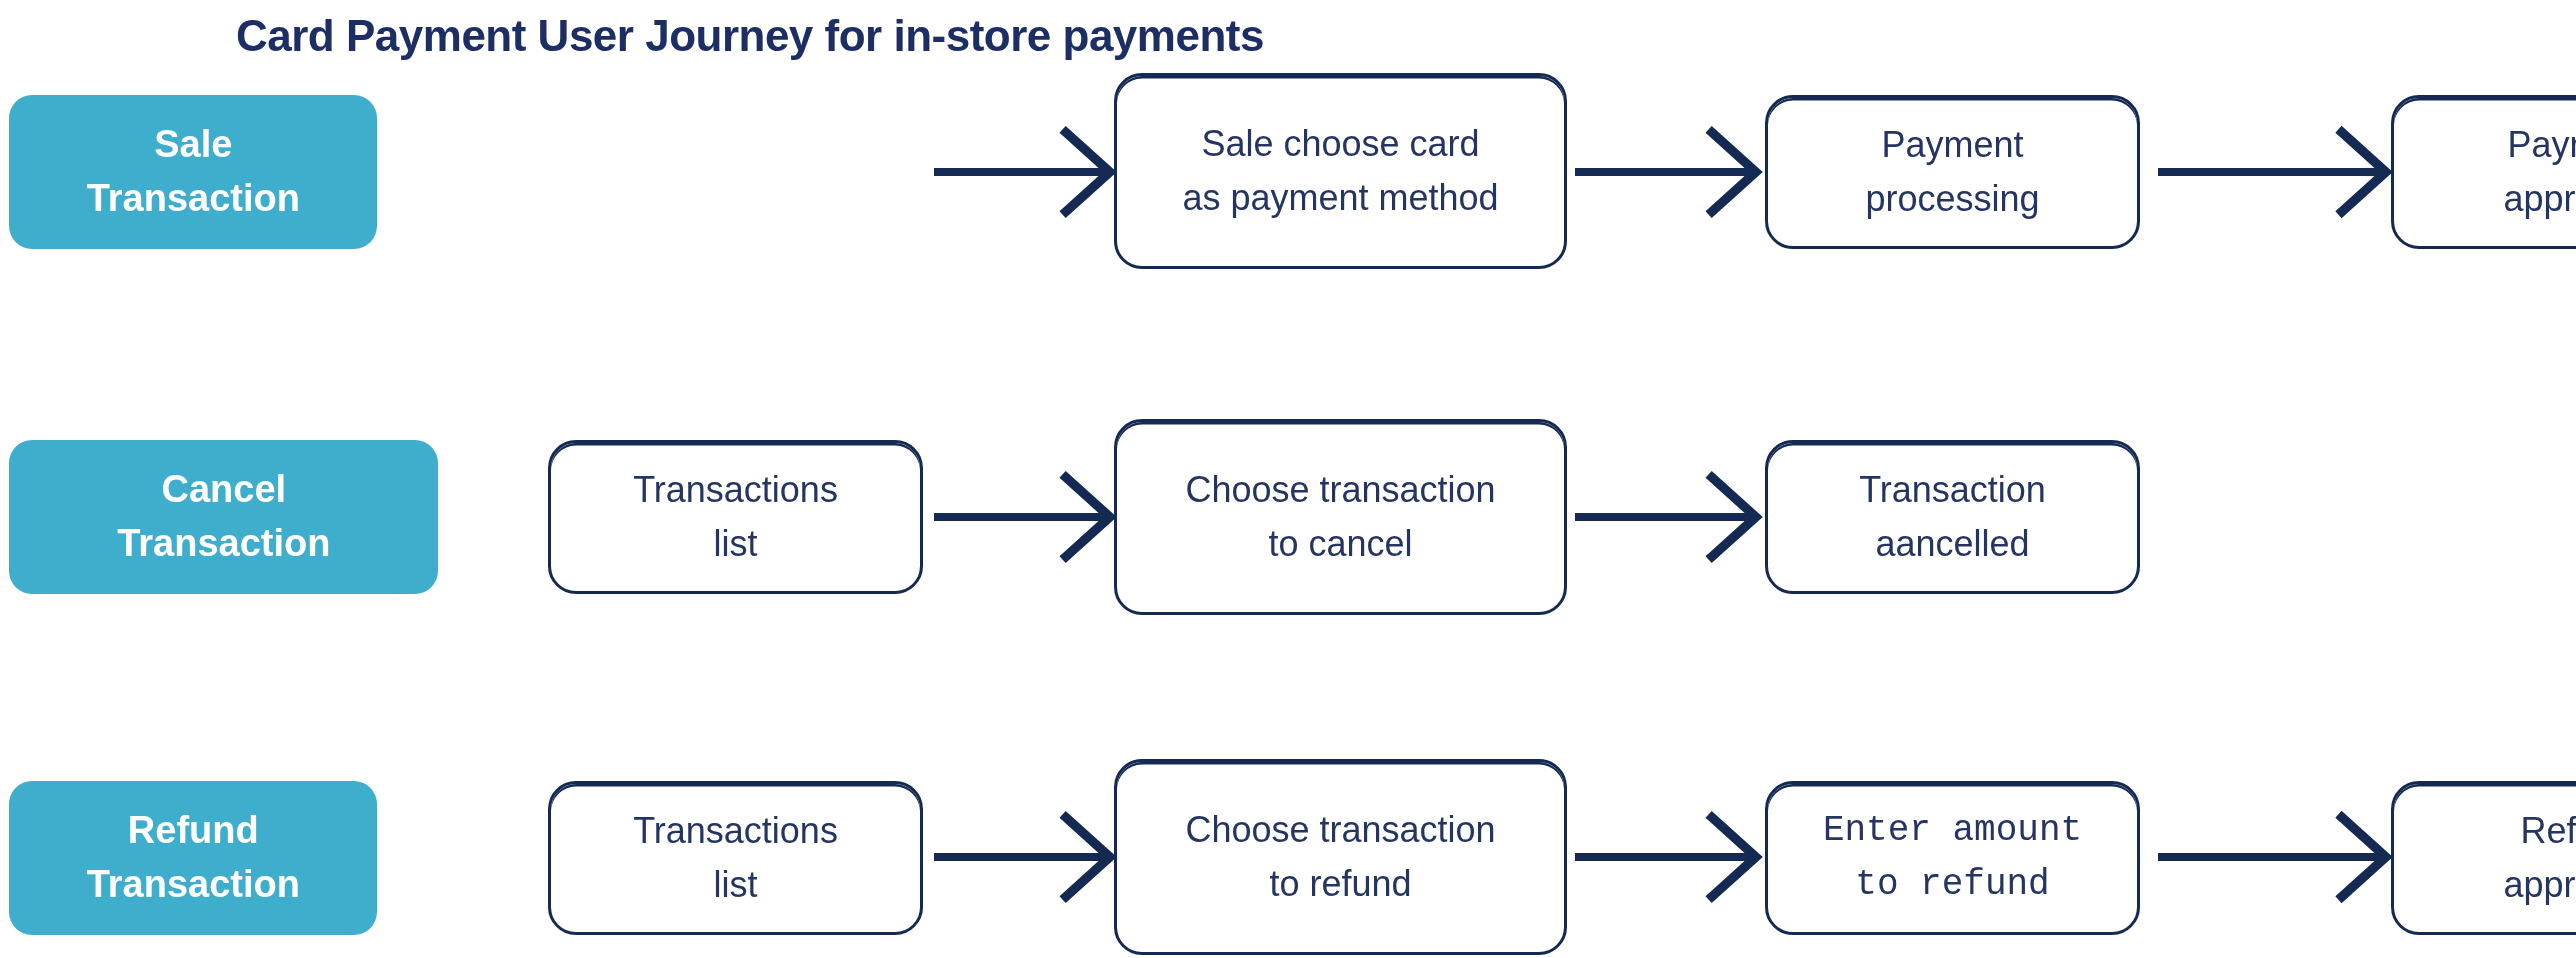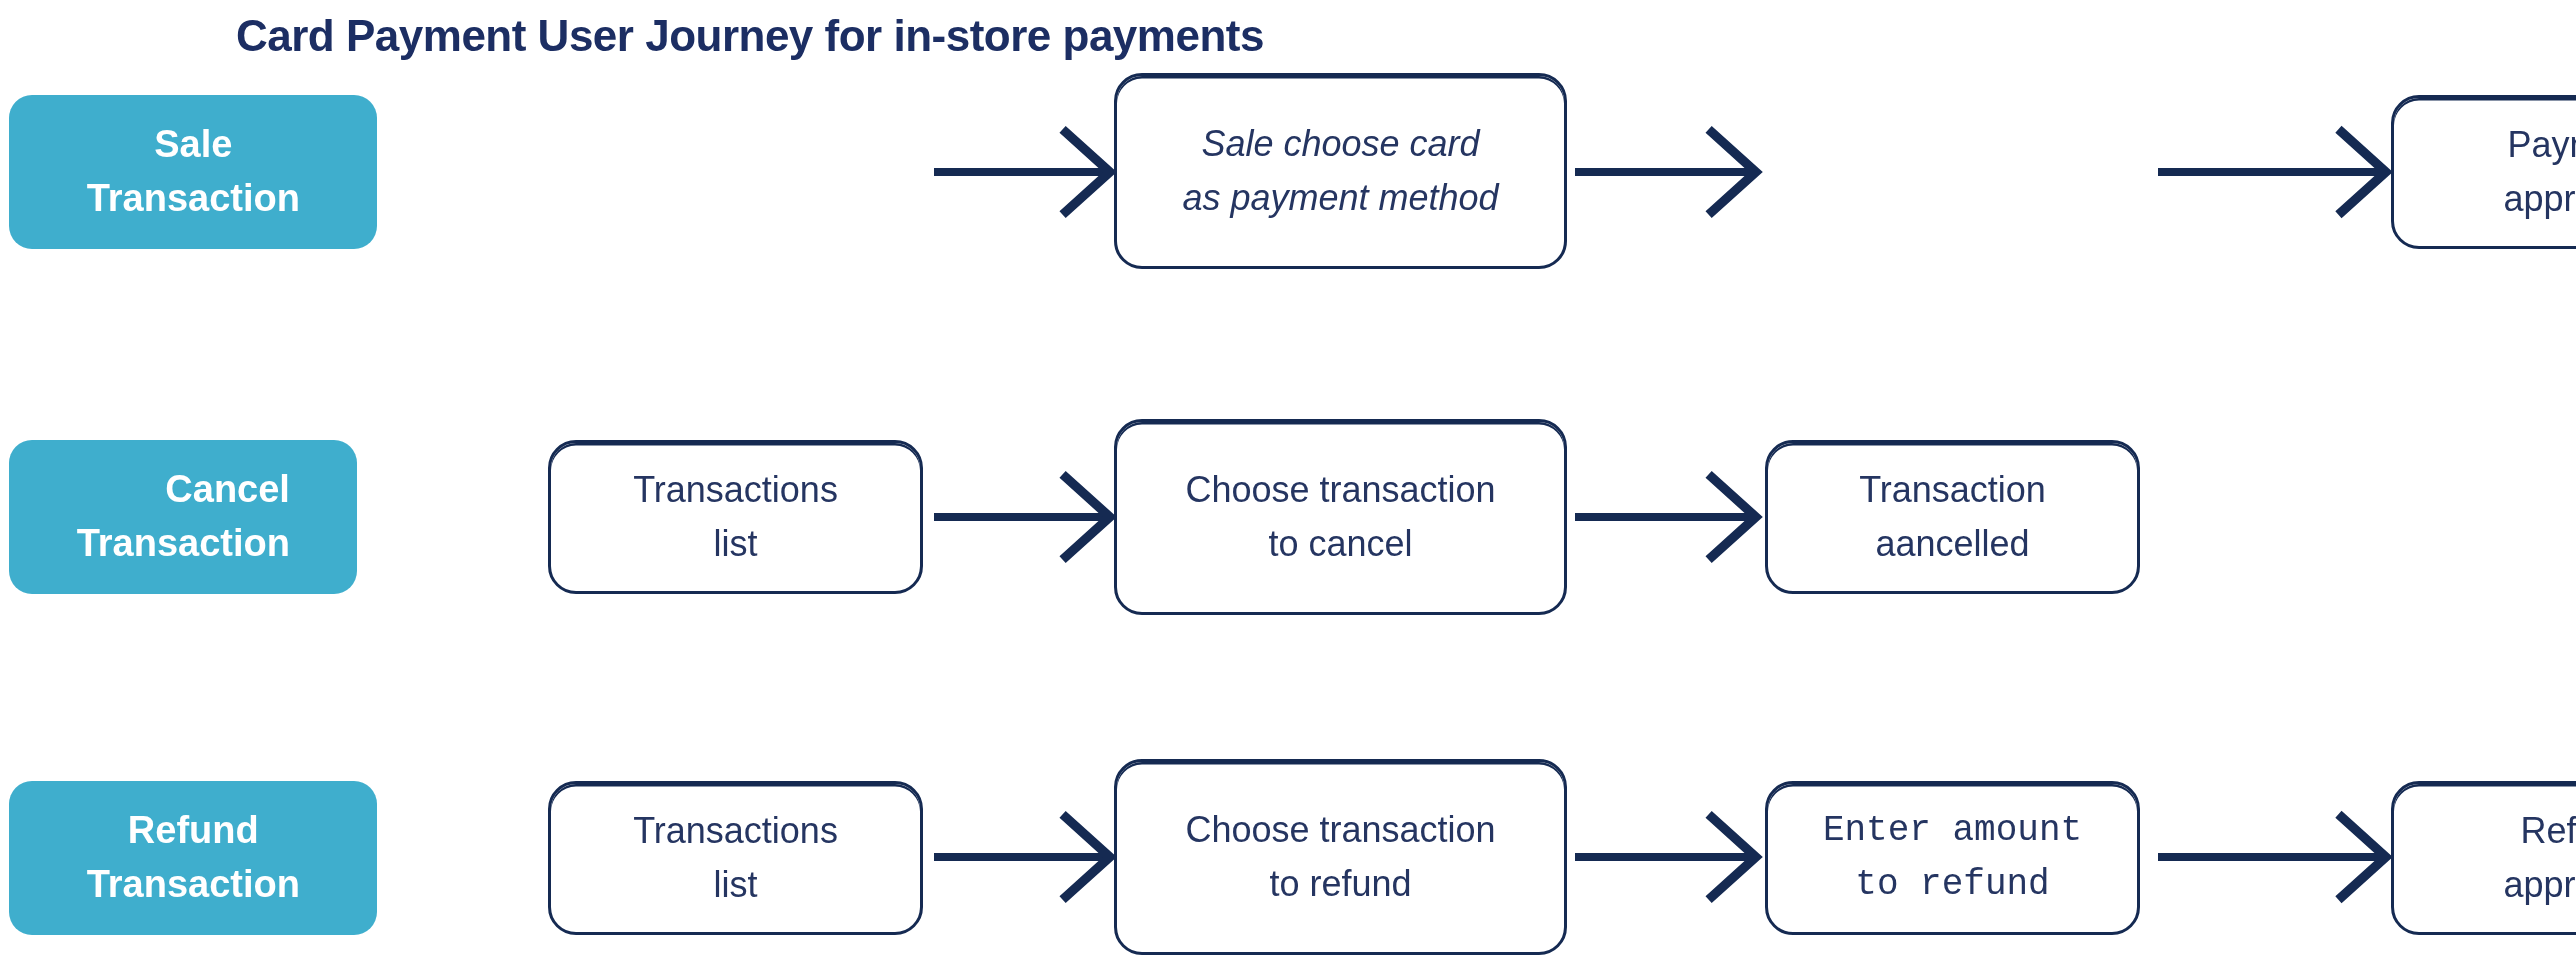--- a/index.html
+++ b/index.html
@@ -74,38 +74,40 @@
 
   <div class="box stage" style="left:9.3px; top:95px; width:368px; height:154px;">Sale
 Transaction</div>
 
 
   <svg class="arrow" style="left:934px; top:123px;" width="180" height="98" viewBox="0 0 350 190">
     <line x1="0" y1="95" x2="330" y2="95" stroke-width="16"></line>
     <polyline points="250,12 342,95 250,178" stroke-width="18"></polyline>
   </svg>
 
-  <div class="box step" style="left:1114px; top:73px; width:453px; height:196px;font-style:italic;">Sale choose card
+  <div class="box step" style="left:1114px; top:73px; width:453px; height:196px;">Sale choose card
 as payment method</div>
 
   <svg class="arrow" style="left:1575px; top:123px;" width="185" height="98" viewBox="0 0 360 190">
     <line x1="0" y1="95" x2="340" y2="95" stroke-width="16"></line>
     <polyline points="260,12 352,95 260,178" stroke-width="18"></polyline>
   </svg>
 
+  <div class="box step" style="left:1765px; top:95px; width:375px; height:154px;">Payment
+processing</div>
 
   <svg class="arrow" style="left:2158px; top:123px;" width="232" height="98" viewBox="0 0 450 190">
     <line x1="0" y1="95" x2="430" y2="95" stroke-width="16"></line>
     <polyline points="350,12 442,95 350,178" stroke-width="18"></polyline>
   </svg>
 
   <div class="box step" style="left:2391px; top:95px; width:375px; height:154px;">Payment
 approved</div>
 
-  <div class="box stage" style="left:9.3px; top:440px; width:348px; height:154px;text-align:right;">Cancel
+  <div class="box stage" style="left:9.3px; top:440px; width:429px; height:154px;">Cancel
 Transaction</div>
 
   <div class="box step" style="left:548px; top:440px; width:375px; height:154px;">Transactions
 list</div>
 
   <svg class="arrow" style="left:934px; top:468px;" width="180" height="98" viewBox="0 0 350 190">
     <line x1="0" y1="95" x2="330" y2="95" stroke-width="16"></line>
     <polyline points="250,12 342,95 250,178" stroke-width="18"></polyline>
   </svg>
 

